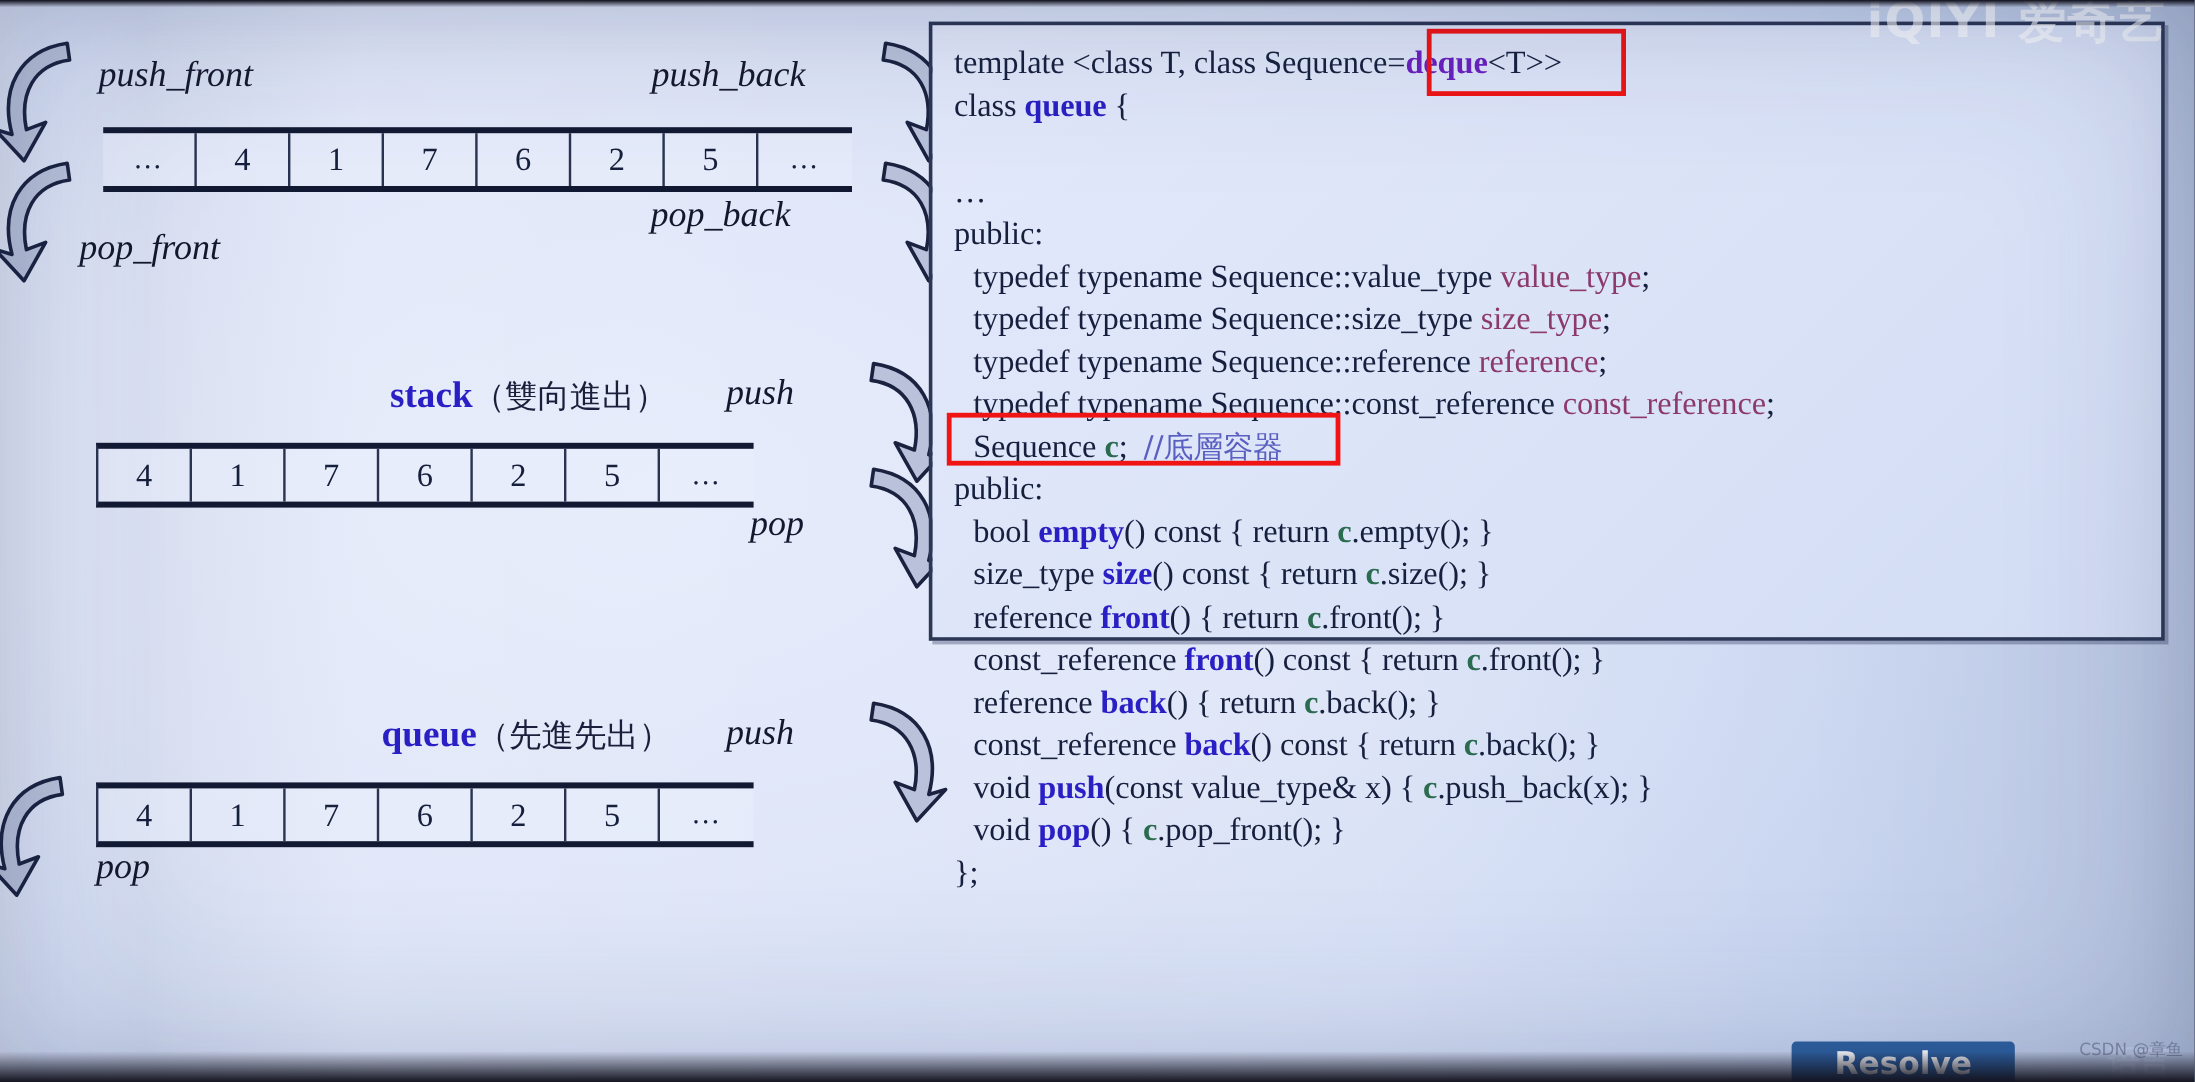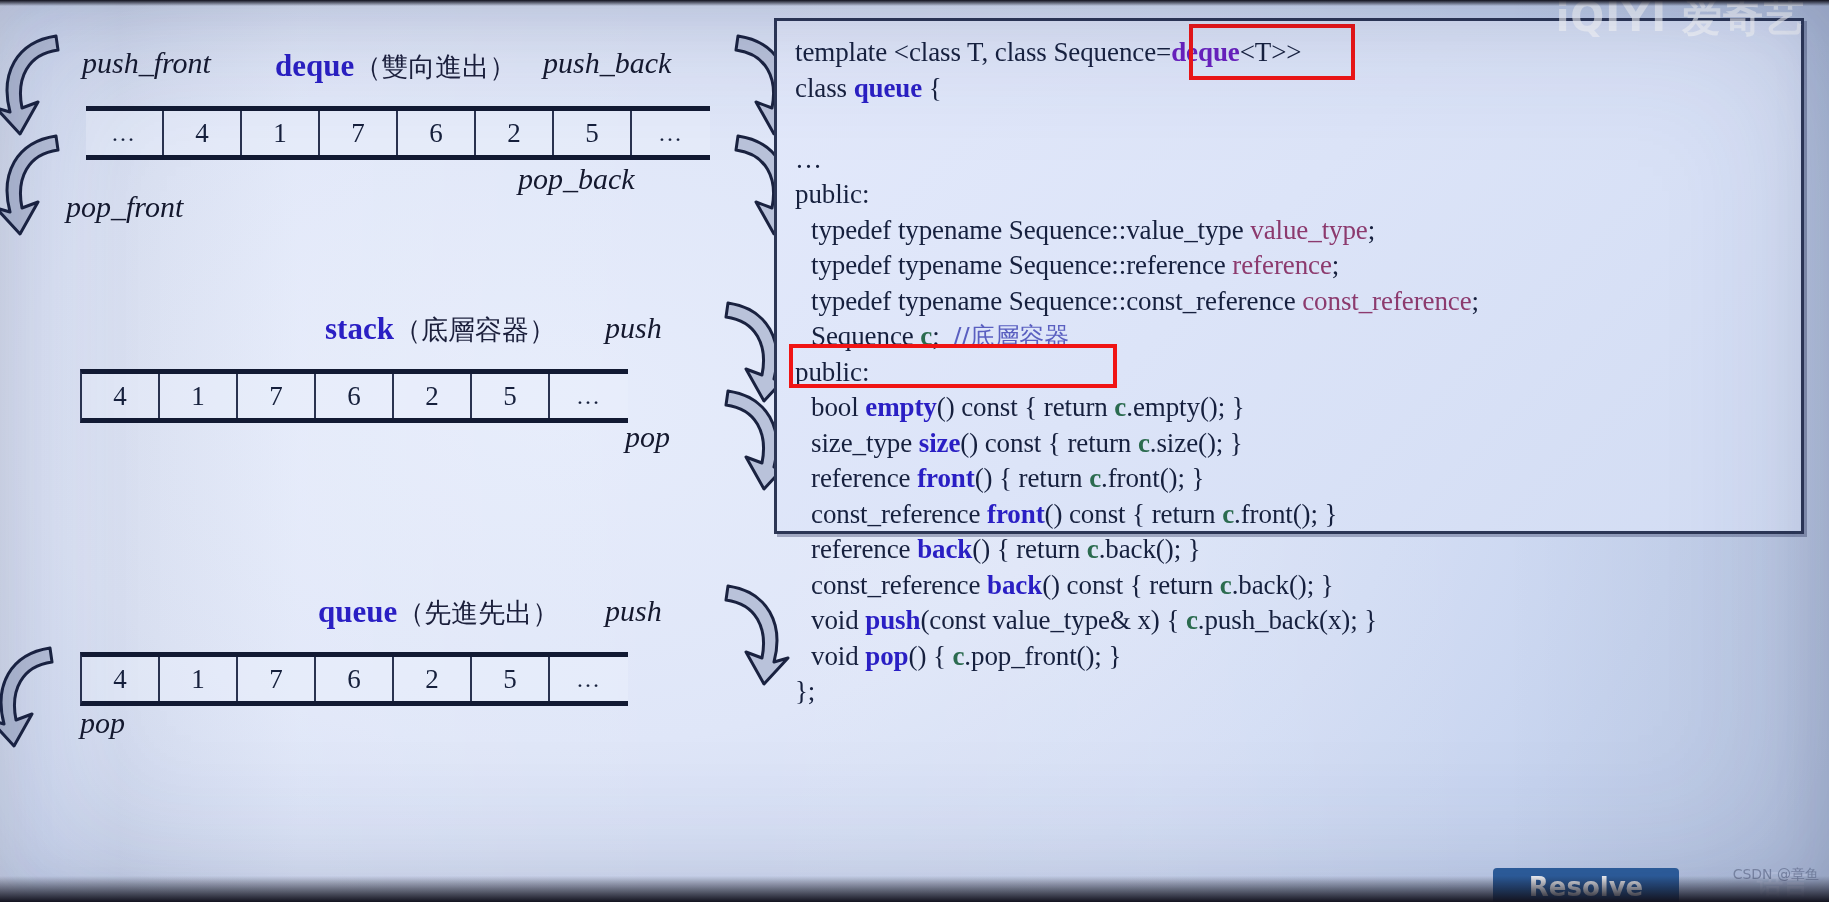--- a/index.html
+++ b/index.html
@@ -207,45 +207,42 @@
     </div>
 
     <div class="arrow" style="left:690px; top:118px;">
       <svg width="110" height="110" viewBox="0 0 110 110">
         <path d="M48 8 C 88 14, 104 46, 94 84 L 108 80 L 84 106 L 66 74 L 82 80 C 88 50, 76 26, 46 22 Z" fill="#b9c2da" stroke="#1a2240" stroke-width="3" stroke-linejoin="round"></path>
       </svg>
     </div>
 
     <div class="op-label" style="left:82px; top:36px;">push_front</div>
 
-    <div class="title-row" style="left:275px; top:38px;">
-      <span class="kw">deque</span><span class="cjk">（雙向進出）</span>
-    </div>
 
     <div class="op-label" style="left:543px; top:36px;">push_back</div>
 
     <div class="strip" style="left:86px; top:96px;">
       <div class="cell ell">…</div>
       <div class="cell">4</div>
       <div class="cell">1</div>
       <div class="cell">7</div>
       <div class="cell">6</div>
       <div class="cell">2</div>
       <div class="cell">5</div>
       <div class="cell ell">…</div>
     </div>
 
     <div class="op-label" style="left:66px; top:152px;margin-top:28px;">pop_front</div>
-    <div class="op-label" style="left:518px; top:152px;font-family:Liberation Serif, serif;">pop_back</div>
+    <div class="op-label" style="left:542px; top:152px;font-family:Liberation Serif, serif;">pop_back</div>
   </div>
 
   <div class="diagram" id="stack-diagram" style="left:0px; top:295px; width:790px; height:190px;">
 
     <div class="title-row" style="left:325px; top:16px;">
-      <span class="kw">stack</span><span class="cjk">（底層容器）</span>
+      <span class="kw">stack</span><span class="cjk">（雙向進出）</span>
     </div>
 
     <div class="op-label" style="left:605px; top:16px;">push</div>
 
     <div class="arrow" style="left:680px; top:0px;">
       <svg width="110" height="110" viewBox="0 0 110 110">
         <path d="M48 8 C 88 14, 104 46, 94 84 L 108 80 L 84 106 L 66 74 L 82 80 C 88 50, 76 26, 46 22 Z" fill="#b9c2da" stroke="#1a2240" stroke-width="3" stroke-linejoin="round"></path>
       </svg>
     </div>
     <div class="arrow" style="left:680px; top:88px;">
@@ -301,20 +298,21 @@
   </div>
 
   <div id="code-panel">
     <div id="code-lines">
         <div class="code-line"><span>template &lt;class T, class Sequence=</span><span class="dq">deque</span><span>&lt;T&gt;&gt;</span></div>
         <div class="code-line"><span>class </span><span class="fn">queue</span><span> {</span></div>
         <div class="code-line">&nbsp;</div>
         <div class="code-line"><span class="dots">…</span></div>
         <div class="code-line"><span>public:</span></div>
         <div class="code-line indent1"><span>typedef typename Sequence::value_type </span><span class="vn">value_type</span><span>;</span></div>
+        <div class="code-line indent1"><span>typedef typename Sequence::size_type </span><span class="vn">size_type</span><span>;</span></div>
         <div class="code-line indent1"><span>typedef typename Sequence::reference </span><span class="vn">reference</span><span>;</span></div>
         <div class="code-line indent1"><span>typedef typename Sequence::const_reference </span><span class="vn">const_reference</span><span>;</span></div>
         <div class="code-line indent1"><span>Sequence </span><span class="ct">c</span><span>;  </span><span class="cmt">//底層容器</span></div>
         <div class="code-line"><span>public:</span></div>
         <div class="code-line indent1"><span>bool </span><span class="fn">empty</span><span>() const { return </span><span class="ct">c</span><span>.empty(); }</span></div>
         <div class="code-line indent1"><span>size_type </span><span class="fn">size</span><span>() const { return </span><span class="ct">c</span><span>.size(); }</span></div>
         <div class="code-line indent1"><span>reference </span><span class="fn">front</span><span>() { return </span><span class="ct">c</span><span>.front(); }</span></div>
         <div class="code-line indent1"><span>const_reference </span><span class="fn">front</span><span>() const { return </span><span class="ct">c</span><span>.front(); }</span></div>
         <div class="code-line indent1"><span>reference </span><span class="fn">back</span><span>() { return </span><span class="ct">c</span><span>.back(); }</span></div>
         <div class="code-line indent1"><span>const_reference </span><span class="fn">back</span><span>() const { return </span><span class="ct">c</span><span>.back(); }</span></div>

